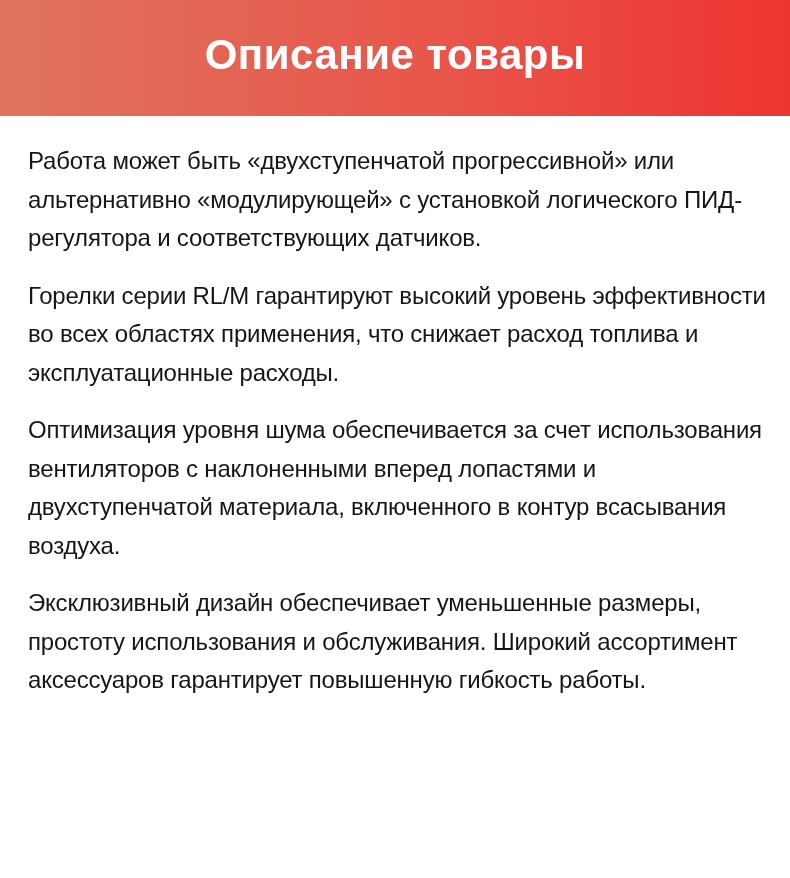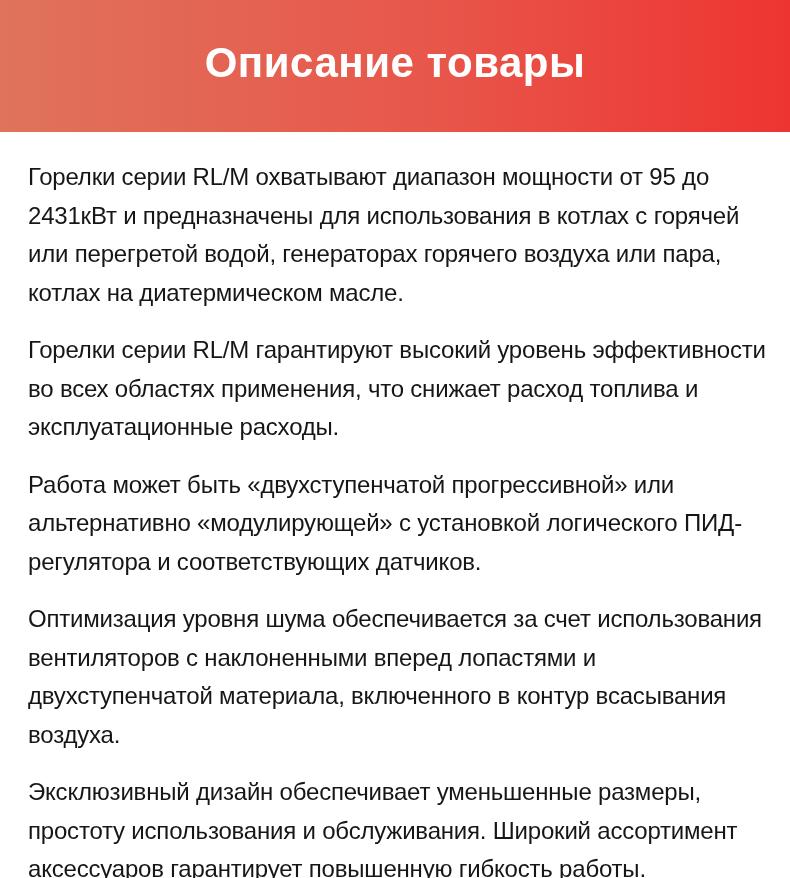--- a/index.html
+++ b/index.html
@@ -7,21 +7,21 @@
     padding: 0;
   }
   body {
     width: 790px;
     height: 878px;
     background: #ffffff;
     font-family: "Liberation Sans", sans-serif;
     overflow: hidden;
   }
   .banner {
-    height: 132px;
+    height: 116px;
     background: linear-gradient(90deg, #df735c 0%, #e8564a 55%, #ee3431 100%);
     display: flex;
     align-items: center;
     justify-content: center;
   }
   .banner h1 {
     margin: 0 0 6px 0;
     color: #ffffff;
     font-size: 42px;
     font-weight: bold;
@@ -39,18 +39,17 @@
   }
 </style>
 </head>
 <body>
 
 <header class="banner">
   <h1>Описание товары</h1>
 </header>
 
 <main class="content">
-  <p>Горелки серии RL/M охватывают диапазон мощности от 95 до 2431кВт и предназначены для использования в котлах с горячей или перегретой водой, генераторах горячего воздуха или пара, котлах на диатермическом масле.</p>
+  <p>Работа может быть «двухступенчатой прогрессивной» или альтернативно «модулирующей» с установкой логического ПИД-регулятора и соответствующих датчиков.</p>
   <p>Горелки серии RL/M гарантируют высокий уровень эффективности во всех областях применения, что снижает расход топлива и эксплуатационные расходы.</p>
-  <p>Работа может быть «двухступенчатой прогрессивной» или альтернативно «модулирующей» с установкой логического ПИД-регулятора и соответствующих датчиков.</p>
   <p>Оптимизация уровня шума обеспечивается за счет использования вентиляторов с наклоненными вперед лопастями и двухступенчатой материала, включенного в контур всасывания воздуха.</p>
   <p>Эксклюзивный дизайн обеспечивает уменьшенные размеры, простоту использования и обслуживания. Широкий ассортимент аксессуаров гарантирует повышенную гибкость работы.</p>
 </main>
 
 </body></html>

